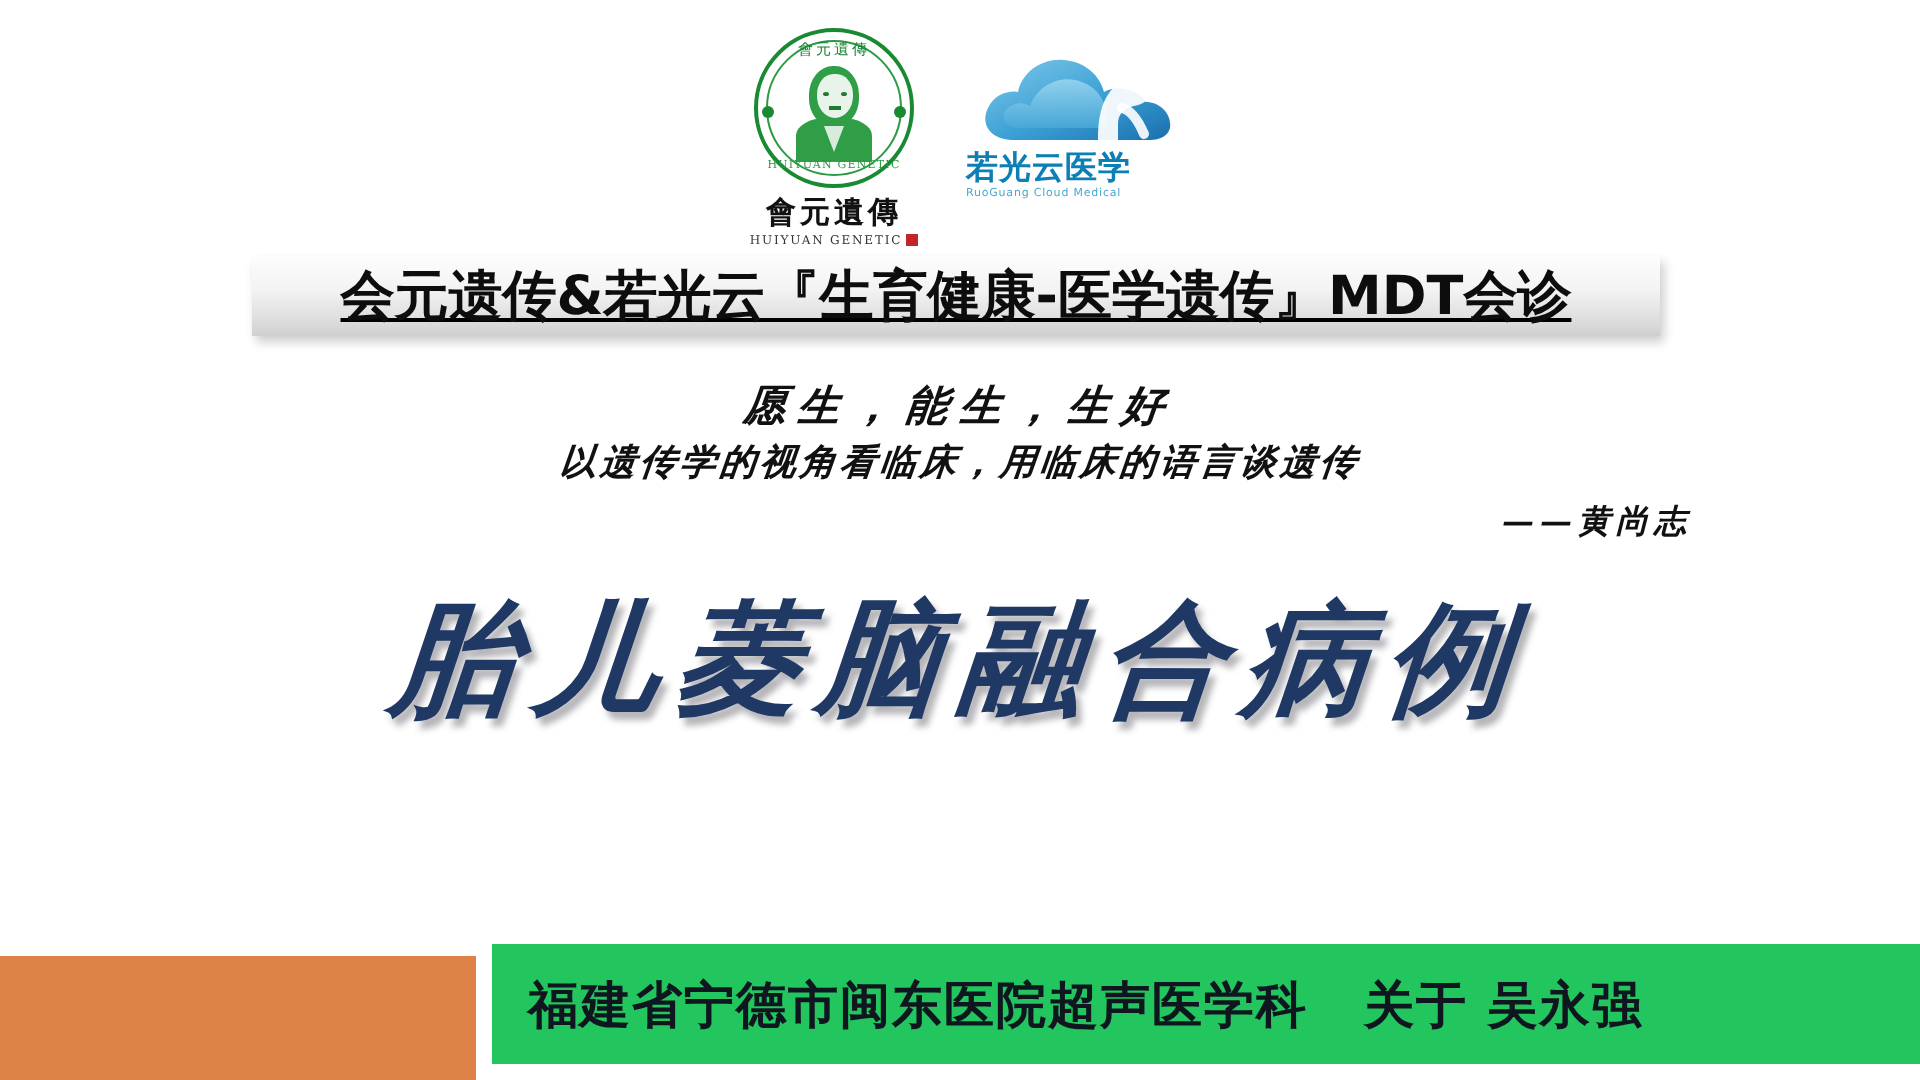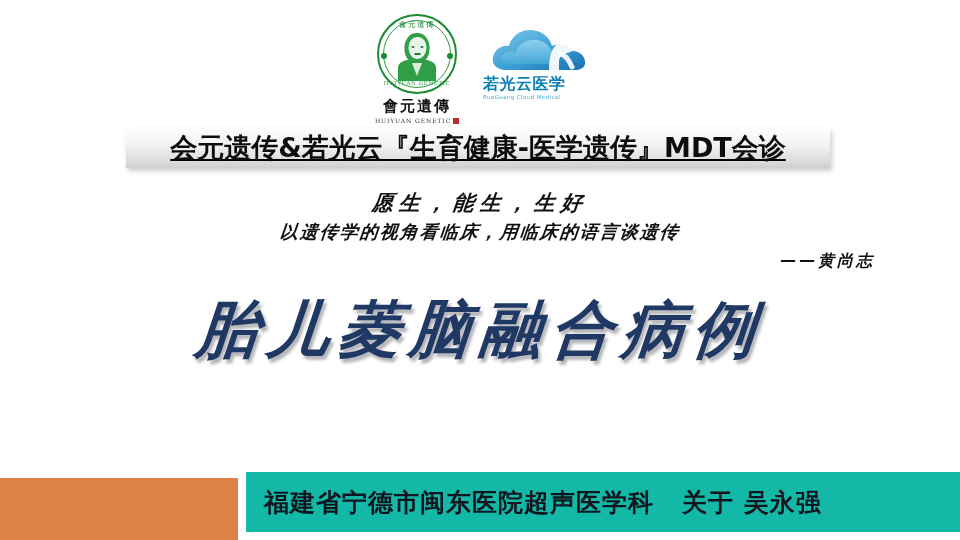--- a/index.html
+++ b/index.html
@@ -256,21 +256,21 @@
     font-size: 18px;
     letter-spacing: 2px;
     font-family: "DejaVu Serif", serif;
     font-style: italic;
     font-weight: bold;
     transform: skewX(-6deg);
     line-height: 1.2;
   }
   .calli-sign {
     margin-top: 8px;
-    padding-right: 85px;
+    padding-right: 114px;
     text-align: right;
     font-size: 16px;
     letter-spacing: 3px;
     font-family: "DejaVu Serif", serif;
     font-style: italic;
     font-weight: bold;
   }
 
   
   .headline {
@@ -301,21 +301,21 @@
     width: 238px;
     height: 62px;
     background: #dd8246;
   }
   .band-blue {
     position: absolute;
     left: 246px;
     top: 472px;
     width: 714px;
     height: 60px;
-    background: #14b8a6;
+    background: #22c55e;
     display: flex;
     align-items: center;
   }
   .band-blue .affil {
     margin-left: 18px;
     font-size: 25px;
     font-weight: bold;
     color: #10161f;
     letter-spacing: 1px;
     font-family: "DejaVu Serif", serif;

